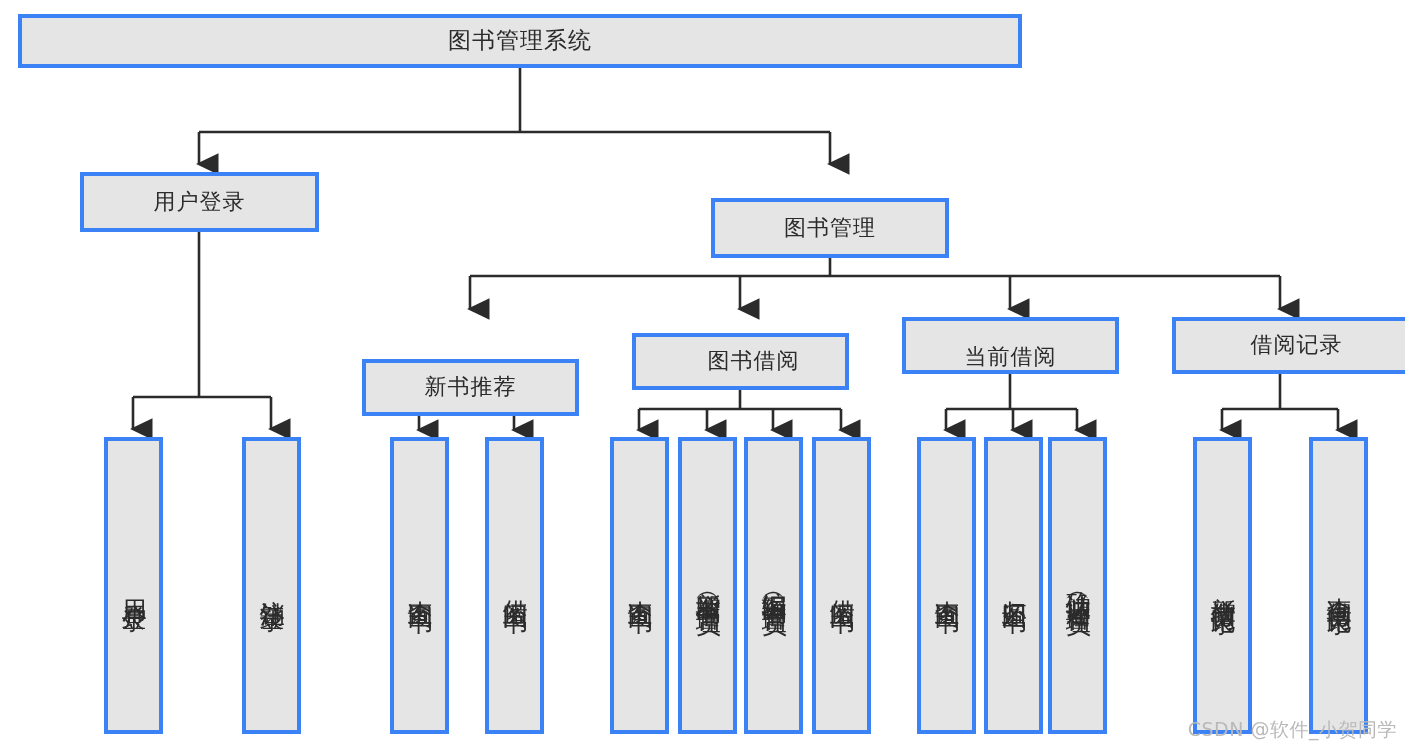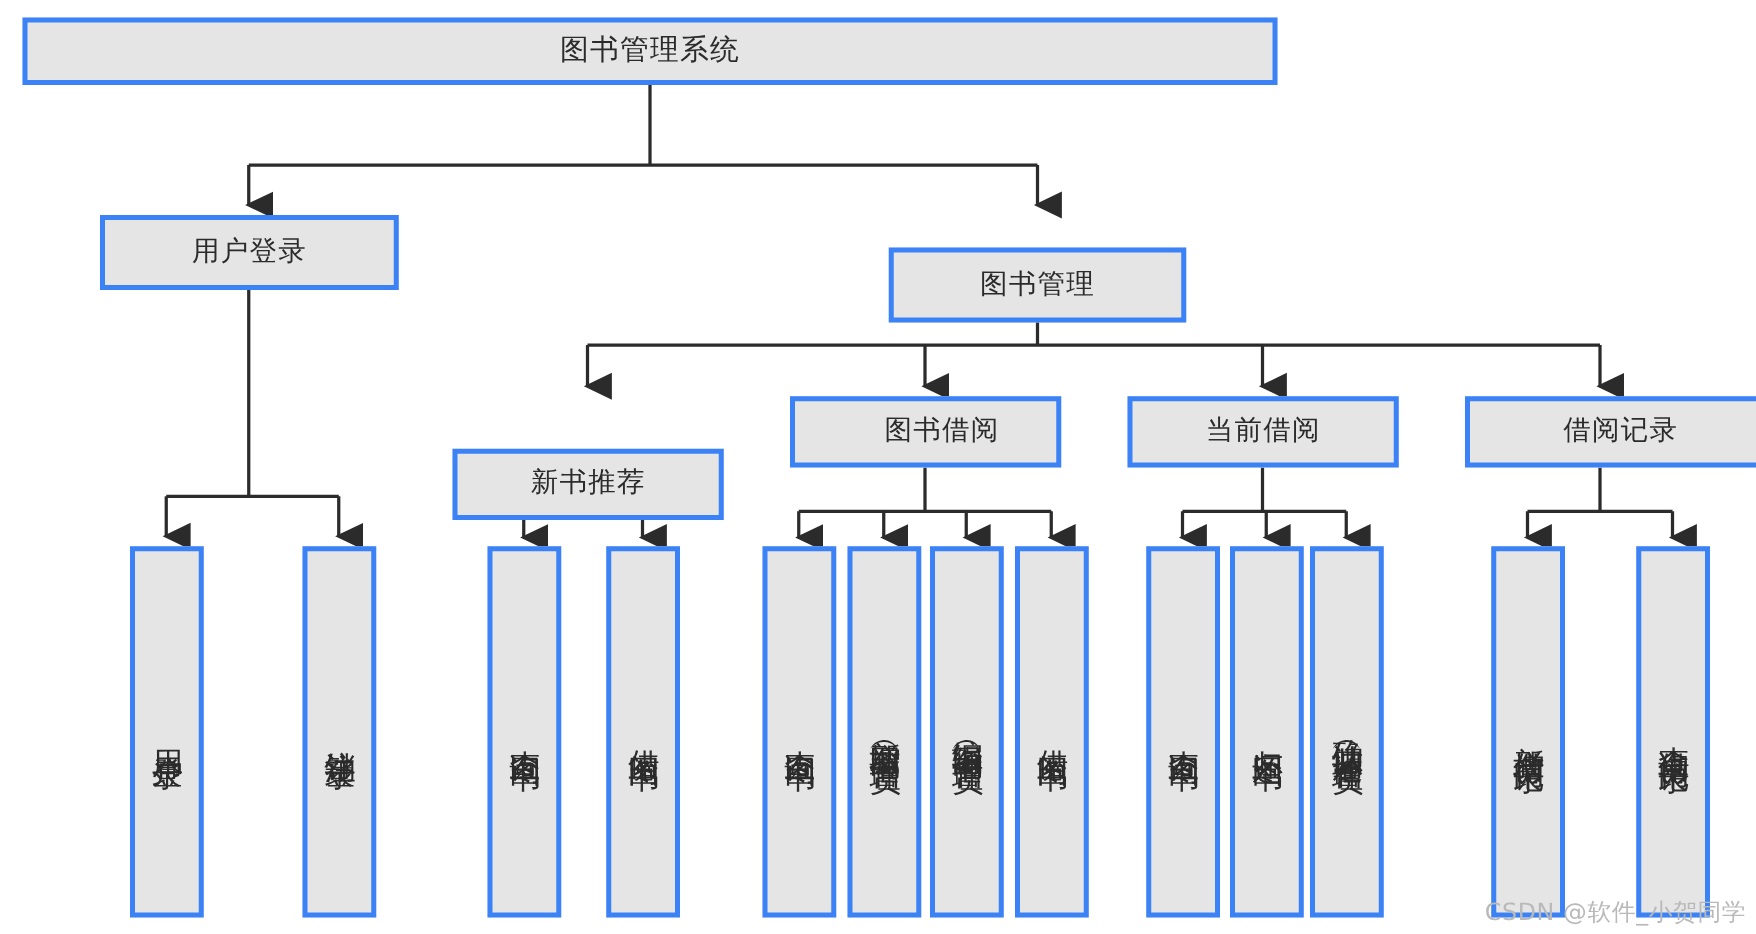--- a/index.html
+++ b/index.html
@@ -135,24 +135,24 @@
   <div class="node node-h" style="left:80px; top:172px; width:239px; height:60px;">
     <span>用户登录</span>
   </div>
   <div class="node node-h" style="left:711px; top:172px; width:238px; height:60px;margin-top:26px;">
     <span>图书管理</span>
   </div>
 
   <div class="node node-h" style="left:362px; top:317px; width:217px; height:57px;margin-top:42px;">
     <span>新书推荐</span>
   </div>
-  <div class="node node-h" style="left:632px; top:317px; width:217px; height:57px;padding-left:26px;">
+  <div class="node node-h" style="left:632px; top:333px; width:217px; height:57px;padding-left:26px;">
     <span>图书借阅</span>
   </div>
-  <div class="node node-h" style="left:902px; top:317px; width:217px; height:57px;">
+  <div class="node node-h" style="left:902px; top:317px; width:217px; height:57px;align-items:flex-end;">
     <span>当前借阅</span>
   </div>
   <div class="node node-h" style="left:1172px; top:317px; width:249px; height:57px;">
     <span>借阅记录</span>
   </div>
 
   <div class="node node-v" style="left:104px; top:437px; width:59px; height:297px;">
     <span class="vtext">用户登录</span>
   </div>
   <div class="node node-v" style="left:242px; top:437px; width:59px; height:297px;">

